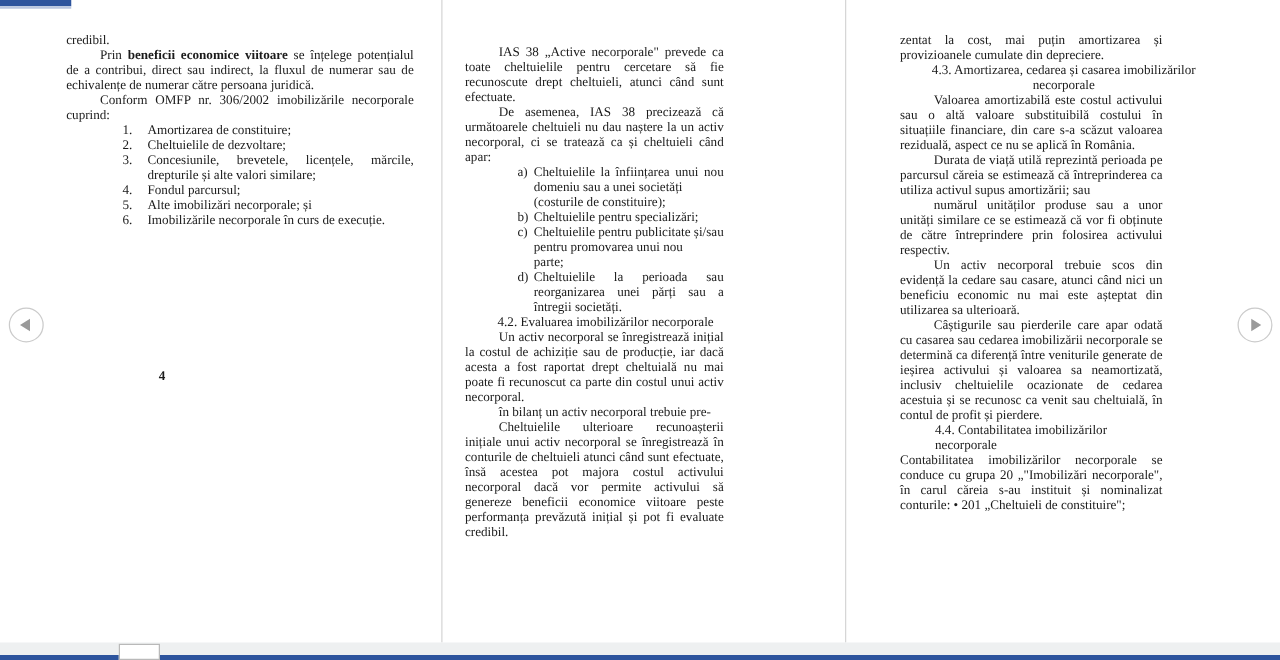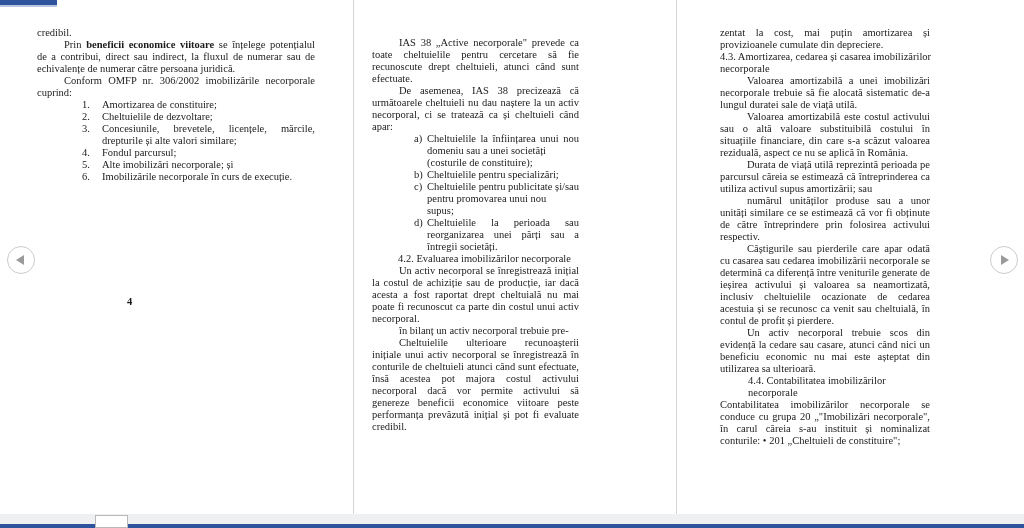--- a/index.html
+++ b/index.html
@@ -22,37 +22,37 @@
   .tri-right{width:0;height:0;border-top:5px solid transparent;border-bottom:5px solid transparent;
              border-left:8px solid #9a9a9a;margin-left:2px;}
 
   
   .page-divider{position:absolute;top:0;width:1px;height:514px;background:#d6d6d6;}
   .divider-1{left:353px;}
   .divider-2{left:676px;}
 
   
   .col{position:absolute;font-size:10.5px;line-height:12px;text-align:justify;}
-  .col-left{left:37px;top:27px;width:278px;}
+  .col-left{left:53px;top:27px;width:278px;}
   .col-mid{left:372px;top:37px;width:207px;}
   .col-right{left:720px;top:27px;width:210px;}
   .col p{margin:0;text-indent:27px;}
   .col p.noindent{text-indent:0;}
   b{font-weight:bold;}
 
   .num-list{margin-top:0;}
   .num-li{position:relative;padding-left:65px;text-align:justify;}
   .num-li .num{position:absolute;left:45px;top:0;}
 
   .alpha-li{position:relative;padding-left:55px;text-align:justify;}
   .alpha-li .marker{position:absolute;left:42px;top:0;}
 
   .heading{margin:0;text-align:left;}
   .h42{margin-top:18px;margin-bottom:12px;padding-left:26px;}
-  .h43{margin-top:18px;margin-bottom:12px;margin-left:30px;width:262px;}
+  .h43{margin-top:18px;margin-bottom:12px;margin-left:30px;width:262px;text-align:center;}
   .h44{margin-top:18px;margin-bottom:12px;padding-left:28px;}
 
   .page-number{position:absolute;left:127px;top:296px;font-size:10.5px;font-weight:bold;}
 </style>
 </head>
 <body>
 
 <div class="stage">
 
   <div class="top-tab"></div>
@@ -77,38 +77,37 @@
   <div class="page-number">4</div>
 
   <div class="col col-mid">
     <p>IAS 38 „Active necorporale" prevede ca toate cheltuielile pentru cercetare să fie recunoscute drept cheltuieli, atunci când sunt efectuate.</p>
     <p>De asemenea, IAS 38 precizează că următoarele cheltuieli nu dau naștere la un activ necorporal, ci se tratează ca și cheltuieli când apar:</p>
     <div class="alpha-li"><span class="marker">a)</span><span>Cheltuielile la înființarea unui nou domeniu sau a unei societăți</span>
       <div>(costurile de constituire);</div>
     </div>
     <div class="alpha-li"><span class="marker">b)</span><span>Cheltuielile pentru specializări;</span></div>
     <div class="alpha-li"><span class="marker">c)</span><span>Cheltuielile pentru publicitate și/sau pentru promovarea unui nou</span>
-      <div>supus;</div>
+      <div>parte;</div>
     </div>
     <div class="alpha-li"><span class="marker">d)</span><span>Cheltuielile la perioada sau reorganizarea unei părți sau a întregii societăți.</span></div>
     <p class="heading h42 noindent">4.2. Evaluarea imobilizărilor necorporale</p>
     <p>Un activ necorporal se înregistrează inițial la costul de achiziție sau de producție, iar dacă acesta a fost raportat drept cheltuială nu mai poate fi recunoscut ca parte din costul unui activ necorporal.</p>
     <p>în bilanț un activ necorporal trebuie pre-</p>
     <p>Cheltuielile ulterioare recunoașterii inițiale unui activ necorporal se înregistrează în conturile de cheltuieli atunci când sunt efectuate, însă acestea pot majora costul activului necorporal dacă vor permite activului să genereze beneficii economice viitoare peste performanța prevăzută inițial și pot fi evaluate credibil.</p>
   </div>
 
   <div class="col col-right">
     <p class="noindent">zentat la cost, mai puțin amortizarea și provizioanele cumulate din depreciere.</p>
     <p class="heading h43 noindent">4.3. Amortizarea, cedarea și casarea imobilizărilor necorporale</p>
-    <p>Valoarea amortizabilă a unei imobilizări necorporale trebuie să fie alocată sistematic de-a lungul duratei sale de viață utilă.</p>
     <p>Valoarea amortizabilă este costul activului sau o altă valoare substituibilă costului în situațiile financiare, din care s-a scăzut valoarea reziduală, aspect ce nu se aplică în România.</p>
     <p>Durata de viață utilă reprezintă perioada pe parcursul căreia se estimează că întreprinderea ca utiliza activul supus amortizării; sau</p>
     <p>numărul unităților produse sau a unor unități similare ce se estimează că vor fi obținute de către întreprindere prin folosirea activului respectiv.</p>
+    <p>Un activ necorporal trebuie scos din evidență la cedare sau casare, atunci când nici un beneficiu economic nu mai este așteptat din utilizarea sa ulterioară.</p>
     <p>Câștigurile sau pierderile care apar odată cu casarea sau cedarea imobilizării necorporale se determină ca diferență între veniturile generate de ieșirea activului și valoarea sa neamortizată, inclusiv cheltuielile ocazionate de cedarea acestuia și se recunosc ca venit sau cheltuială, în contul de profit și pierdere.</p>
-    <p>Un activ necorporal trebuie scos din evidență la cedare sau casare, atunci când nici un beneficiu economic nu mai este așteptat din utilizarea sa ulterioară.</p>
     <p class="heading h44 noindent">4.4. Contabilitatea imobilizărilor necorporale</p>
     <p class="noindent">Contabilitatea imobilizărilor necorporale se conduce cu grupa 20 „"Imobilizări necorporale", în carul căreia s-au instituit și nominalizat conturile: •   201 „Cheltuieli de constituire";</p>
   </div>
 
   <div class="nav-btn prev">
     <span class="tri-left"></span>
   </div>
   <div class="nav-btn next">
     <span class="tri-right"></span>
   </div>

